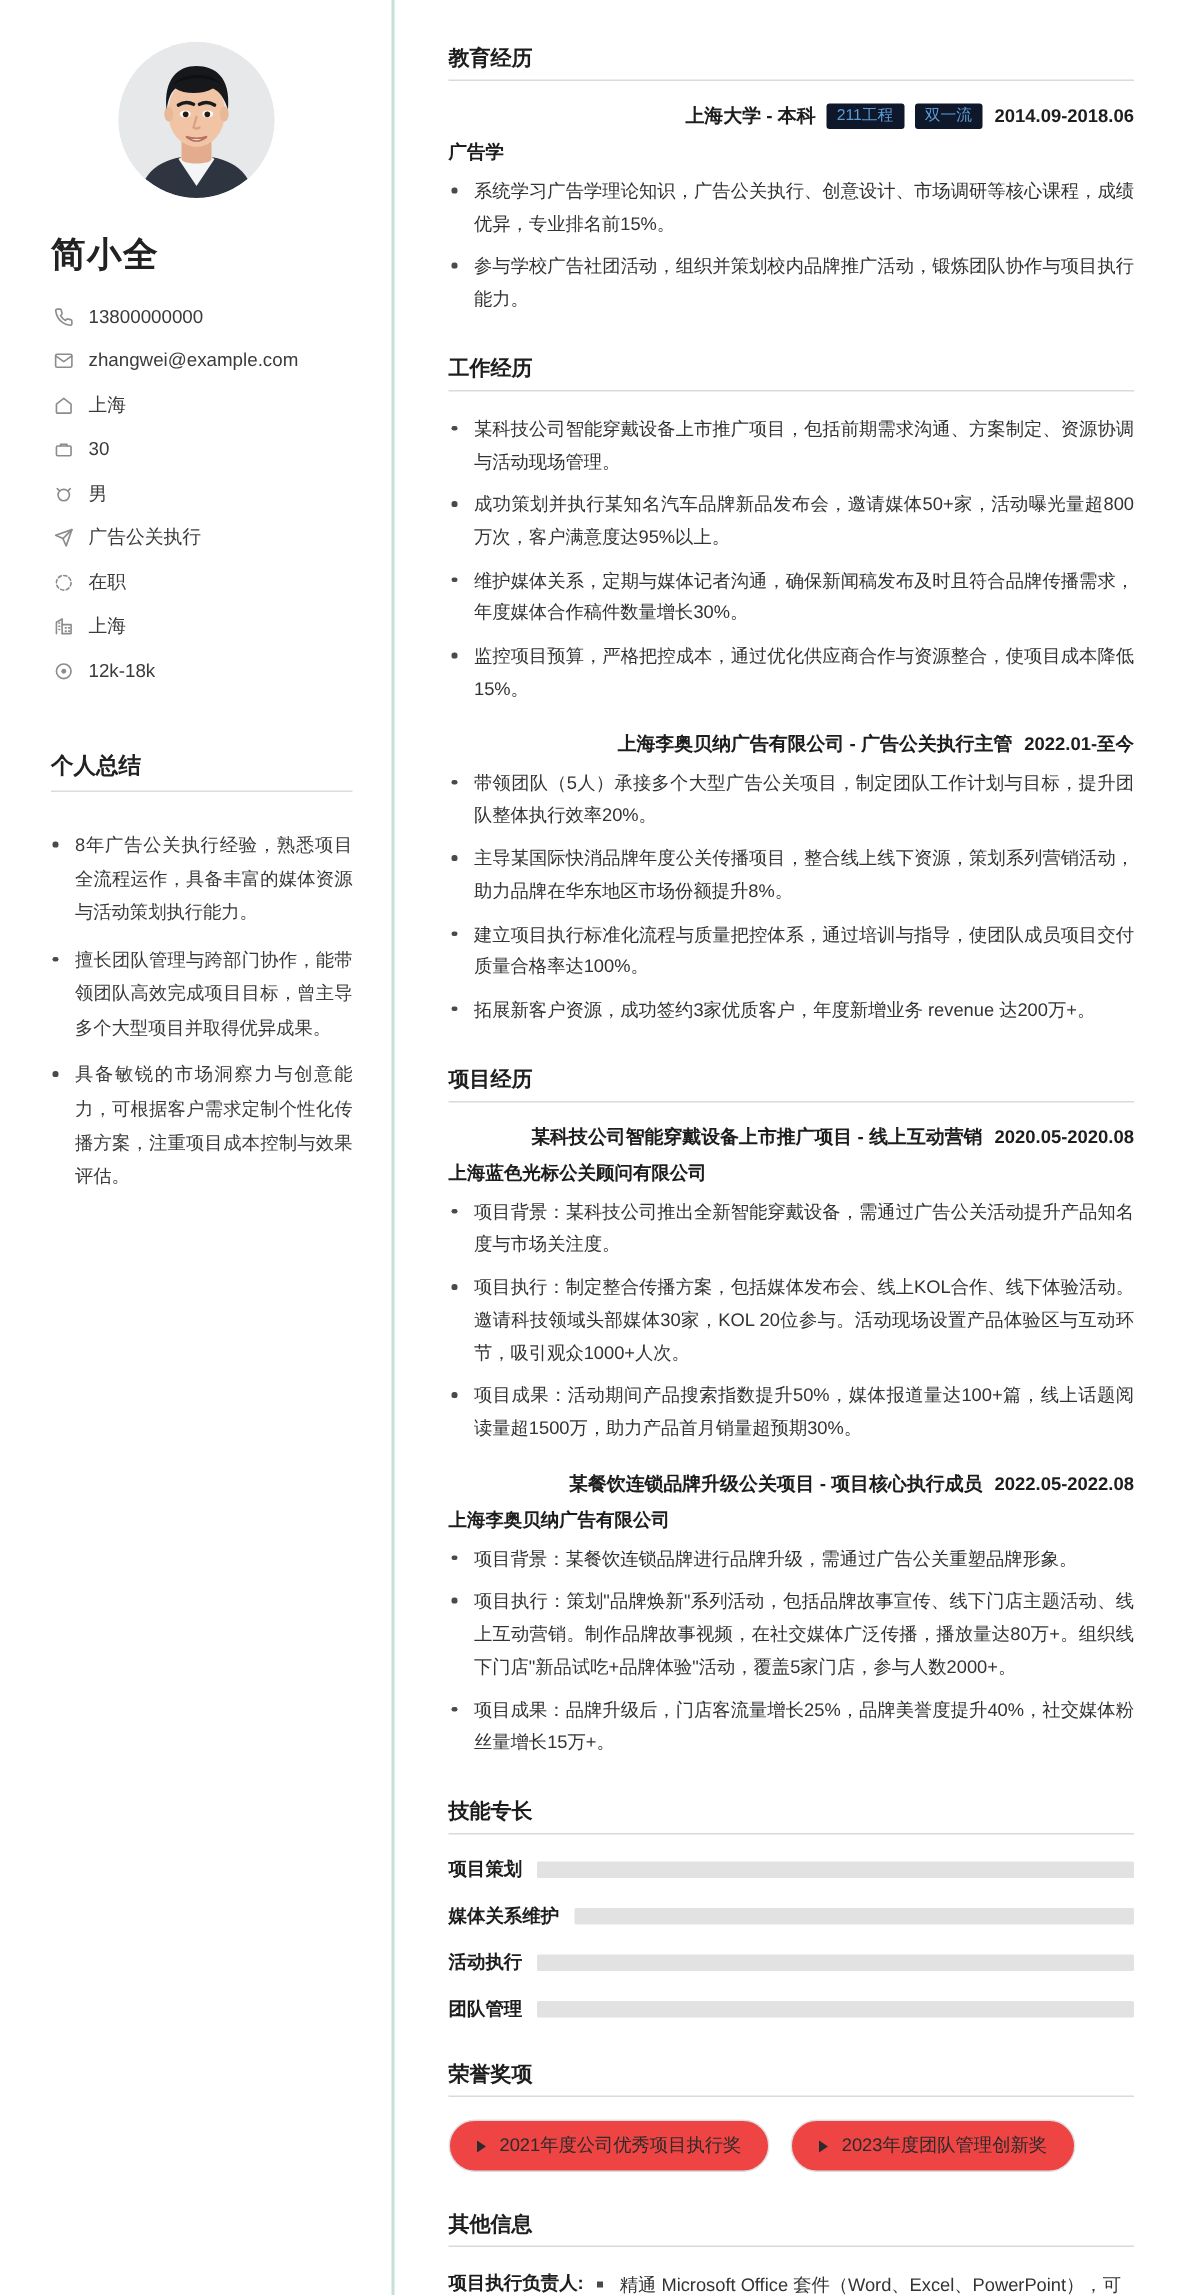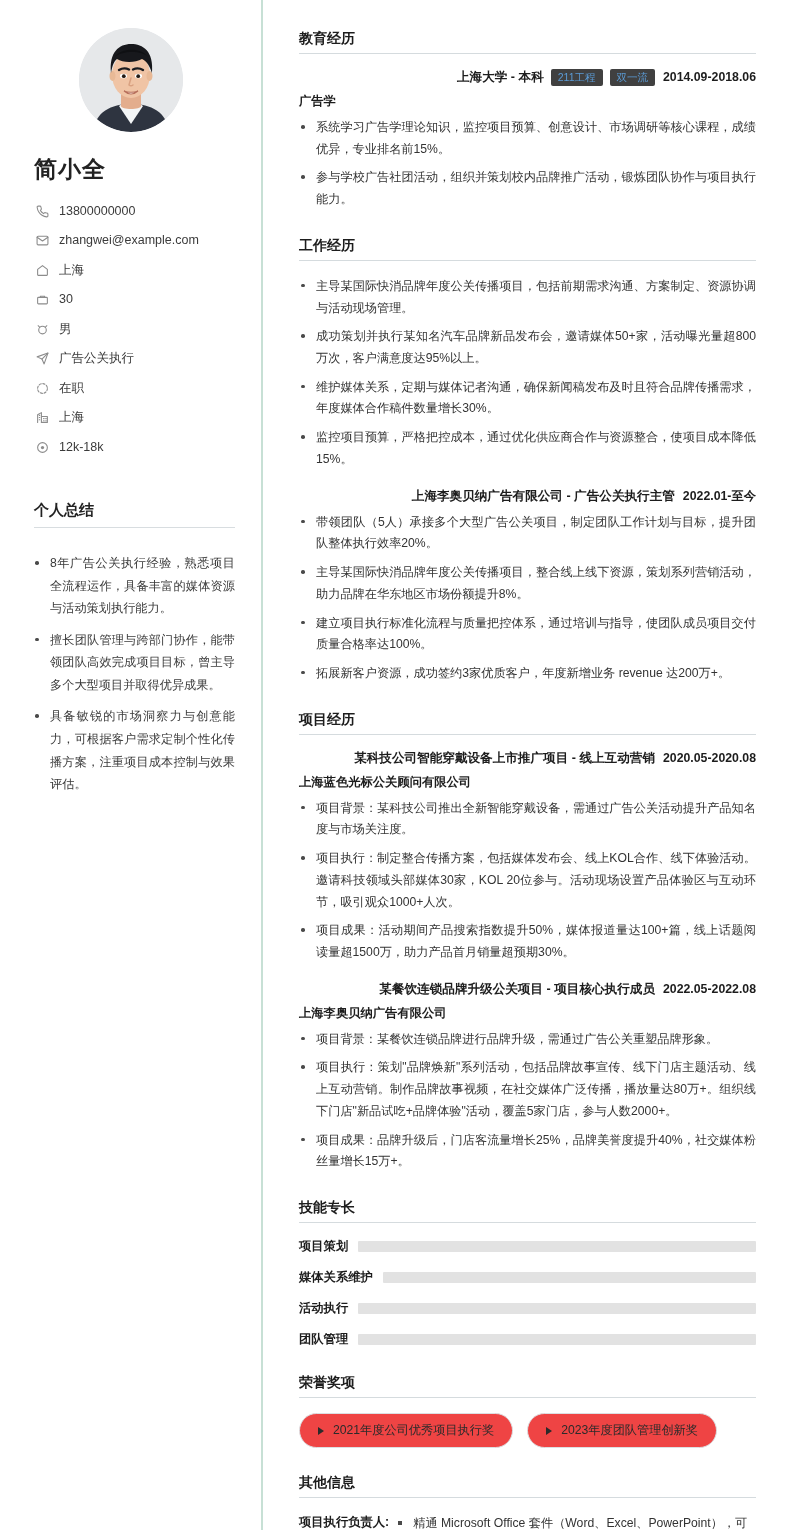--- a/index.html
+++ b/index.html
@@ -143,21 +143,21 @@
     font-weight: bold;
     color: #1d1d1d;
     white-space: nowrap;
   }
 
   .tag {
     display: inline-block;
     font-size: 10.5px;
     font-weight: normal;
     color: #5b9bd5;
-    background: #404040;
+    background: #0f172a;
     border-radius: 2px;
     padding: 1.5px 7px;
     line-height: 1.3;
     margin-left: 2px;
   }
 
   .entry-sub {
     font-size: 12.3px;
     font-weight: bold;
     color: #1d1d1d;
@@ -416,32 +416,32 @@
         <div class="entry-head">
           <div class="entry-title">
             <span>上海大学 - 本科</span>
             <span class="tag">211工程</span>
             <span class="tag">双一流</span>
           </div>
           <div class="entry-date">2014.09-2018.06</div>
         </div>
         <div class="entry-sub">广告学</div>
         <ul class="bullets">
-          <li class="bullet">系统学习广告学理论知识，监控项目预算、创意设计、市场调研等核心课程，成绩优异，专业排名前15%。</li>
+          <li class="bullet">系统学习广告学理论知识，广告公关执行、创意设计、市场调研等核心课程，成绩优异，专业排名前15%。</li>
           <li class="bullet">参与学校广告社团活动，组织并策划校内品牌推广活动，锻炼团队协作与项目执行能力。</li>
         </ul>
       </div>
     </section>
 
     <section class="section">
       <div class="section-title">工作经历</div>
 
       <div class="entry">
         <ul class="bullets">
-          <li class="bullet">主导某国际快消品牌年度公关传播项目，包括前期需求沟通、方案制定、资源协调与活动现场管理。</li>
+          <li class="bullet">某科技公司智能穿戴设备上市推广项目，包括前期需求沟通、方案制定、资源协调与活动现场管理。</li>
           <li class="bullet">成功策划并执行某知名汽车品牌新品发布会，邀请媒体50+家，活动曝光量超800万次，客户满意度达95%以上。</li>
           <li class="bullet">维护媒体关系，定期与媒体记者沟通，确保新闻稿发布及时且符合品牌传播需求，年度媒体合作稿件数量增长30%。</li>
           <li class="bullet">监控项目预算，严格把控成本，通过优化供应商合作与资源整合，使项目成本降低15%。</li>
         </ul>
       </div>
 
       <div class="entry">
         <div class="entry-head">
           <div class="entry-title">上海李奥贝纳广告有限公司 - 广告公关执行主管</div>
           <div class="entry-date">2022.01-至今</div>

